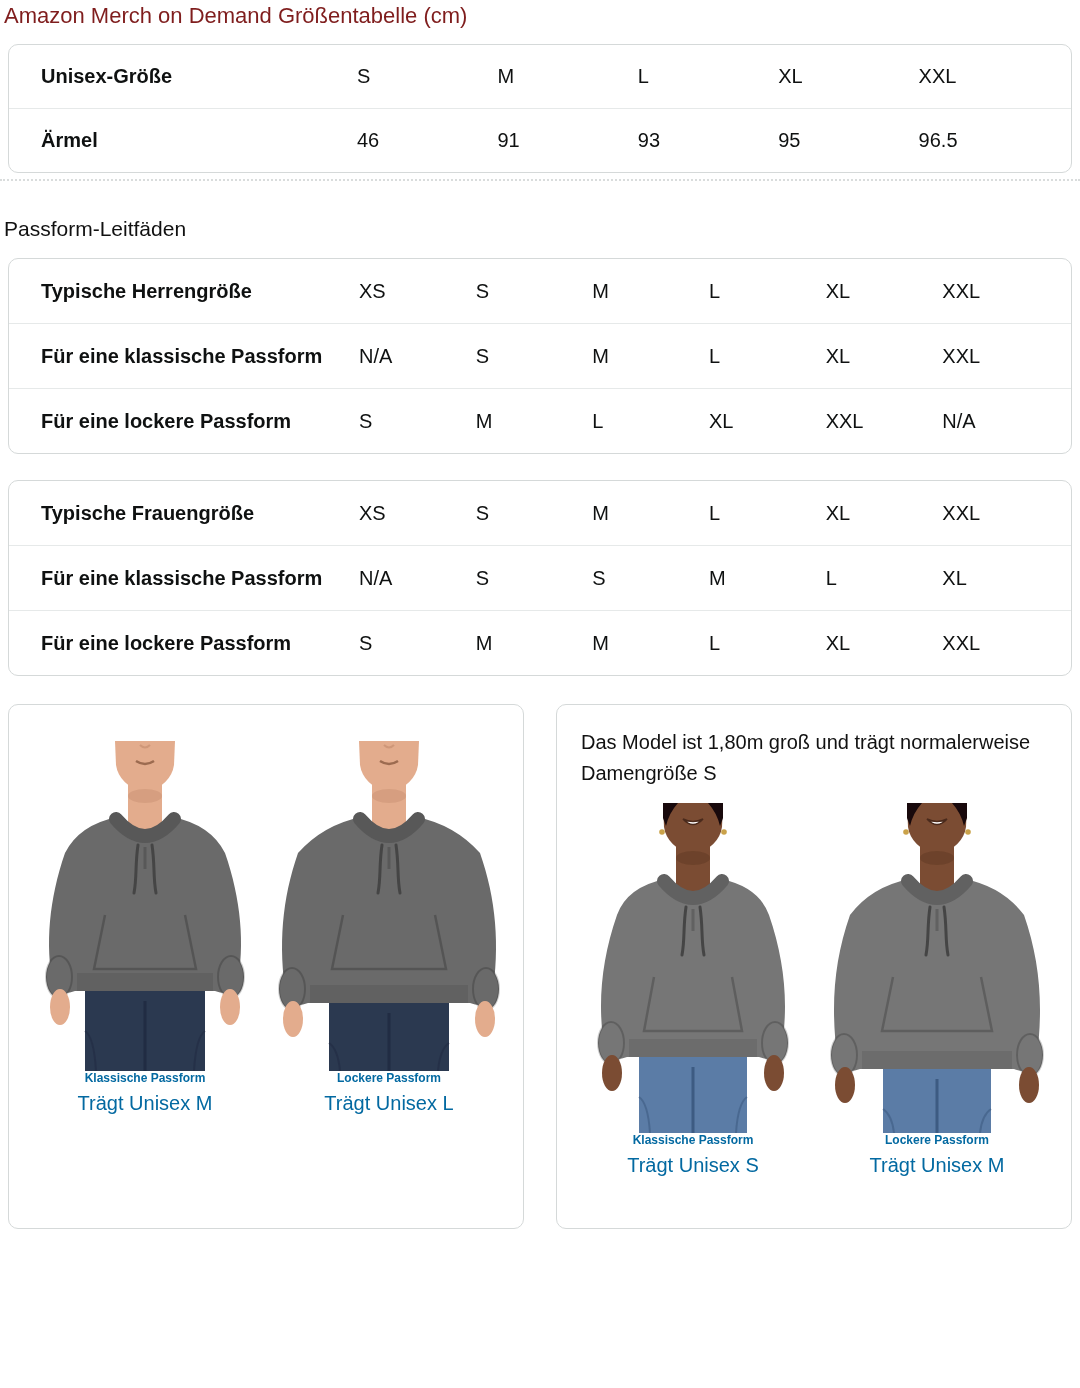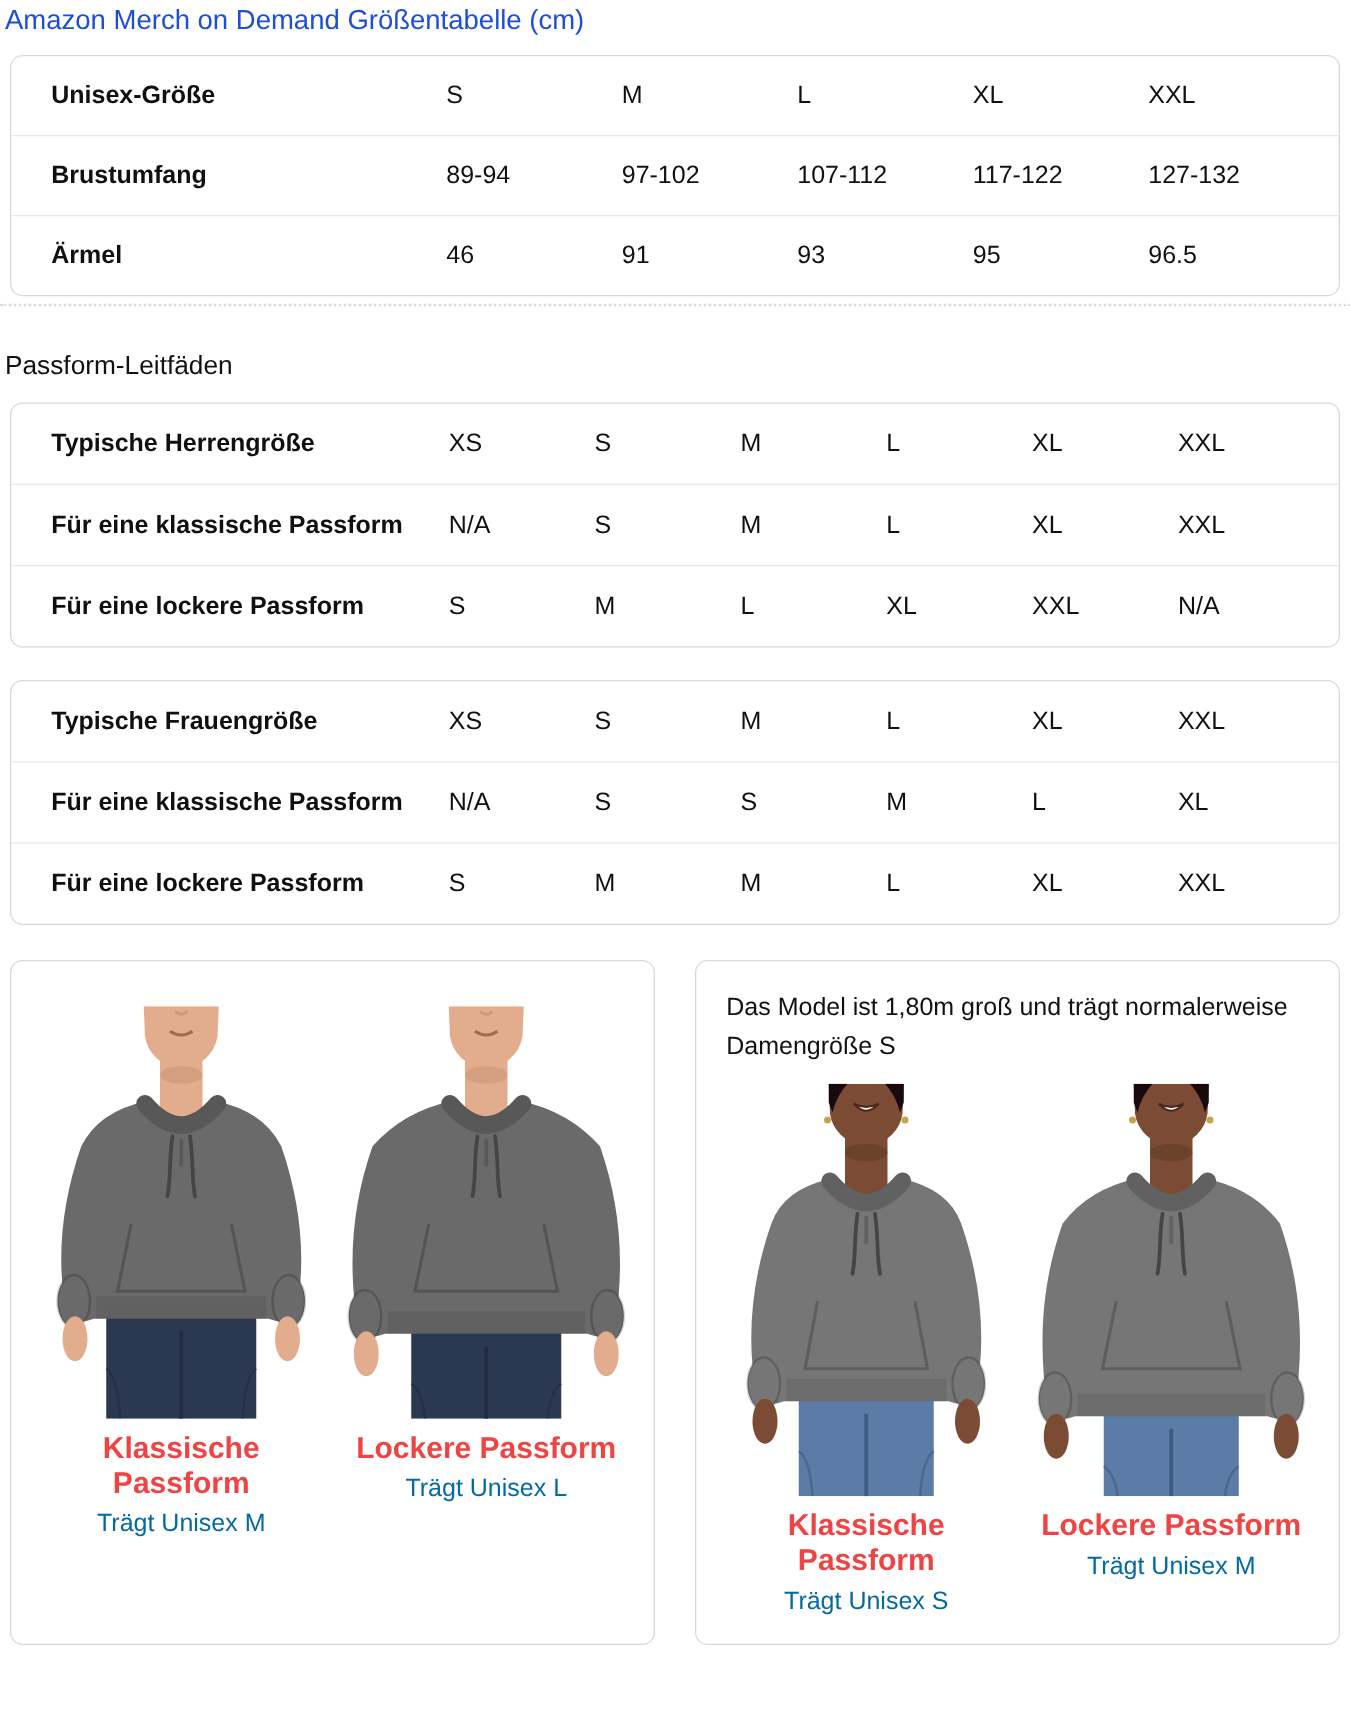--- a/index.html
+++ b/index.html
@@ -1,21 +1,21 @@
 <!DOCTYPE html>
 <html><head>
 <meta charset="utf-8">
 <style>
   html,body{margin:0;padding:0;background:#ffffff;}
   .page{
     width:1080px;height:1388px;box-sizing:border-box;
     padding:2px 8px 0 8px;overflow:hidden;
     font-family:"Liberation Sans", sans-serif;color:#0f1111;background:#fff;
   }
-  .page-title{font-size:22px;line-height:28px;margin:0 0 14px -4px;font-weight:400;color:#1d4ed8;}
+  .page-title{font-size:22px;line-height:28px;margin:0 0 14px -4px;font-weight:400;color:#7f1d1d;}
   .sizing-table{
     border:1px solid #d5d9d9;border-radius:10px;background:#fff;overflow:hidden;
   }
   .t-row{
     display:grid;align-items:center;min-height:63px;
     padding-left:32px;padding-right:12px;font-size:20px;border-top:1px solid #e6e9e9;
   }
   .t-row:first-child{border-top:none;}
   .cols-5{grid-template-columns:316px repeat(5,1fr);}
   .cols-6{grid-template-columns:318px repeat(6,1fr);}
@@ -28,46 +28,38 @@
   .mt26{margin-top:26px;}
   .cards{display:flex;gap:32px;margin-top:28px;}
   .card{
     width:516px;min-height:525px;box-sizing:border-box;
     border:1px solid #d5d9d9;border-radius:10px;background:#fff;padding:22px 24px;
   }
   .card-head{font-size:20px;line-height:31px;max-width:452px;color:#111;}
   .fig-row{display:flex;gap:20px;margin-top:14px;}
   .figure{width:224px;text-align:center;}
   .figure svg{display:block;}
-  .cap-bold{font-size:24px;font-weight:700;margin-top:10px;color:#ef4444;}
+  .cap-bold{font-size:12px;font-weight:700;color:#0369a1;}
   .cap-sub{font-size:20px;font-weight:400;margin-top:7px;color:#0369a1;}
 </style>
 </head>
 <body>
 
 <div class="page">
 
   <div class="page-title">Amazon Merch on Demand Größentabelle (cm)</div>
 
   <div class="sizing-table">
       <div class="t-row cols-5">
         <div class="t-label">Unisex-Größe</div>
         <div class="t-val">S</div>
         <div class="t-val">M</div>
         <div class="t-val">L</div>
         <div class="t-val">XL</div>
         <div class="t-val">XXL</div>
-      </div>
-      <div class="t-row cols-5">
-        <div class="t-label">Brustumfang</div>
-        <div class="t-val">89-94</div>
-        <div class="t-val">97-102</div>
-        <div class="t-val">107-112</div>
-        <div class="t-val">117-122</div>
-        <div class="t-val">127-132</div>
       </div>
       <div class="t-row cols-5">
         <div class="t-label">Ärmel</div>
         <div class="t-val">46</div>
         <div class="t-val">91</div>
         <div class="t-val">93</div>
         <div class="t-val">95</div>
         <div class="t-val">96.5</div>
       </div>
     </div>

